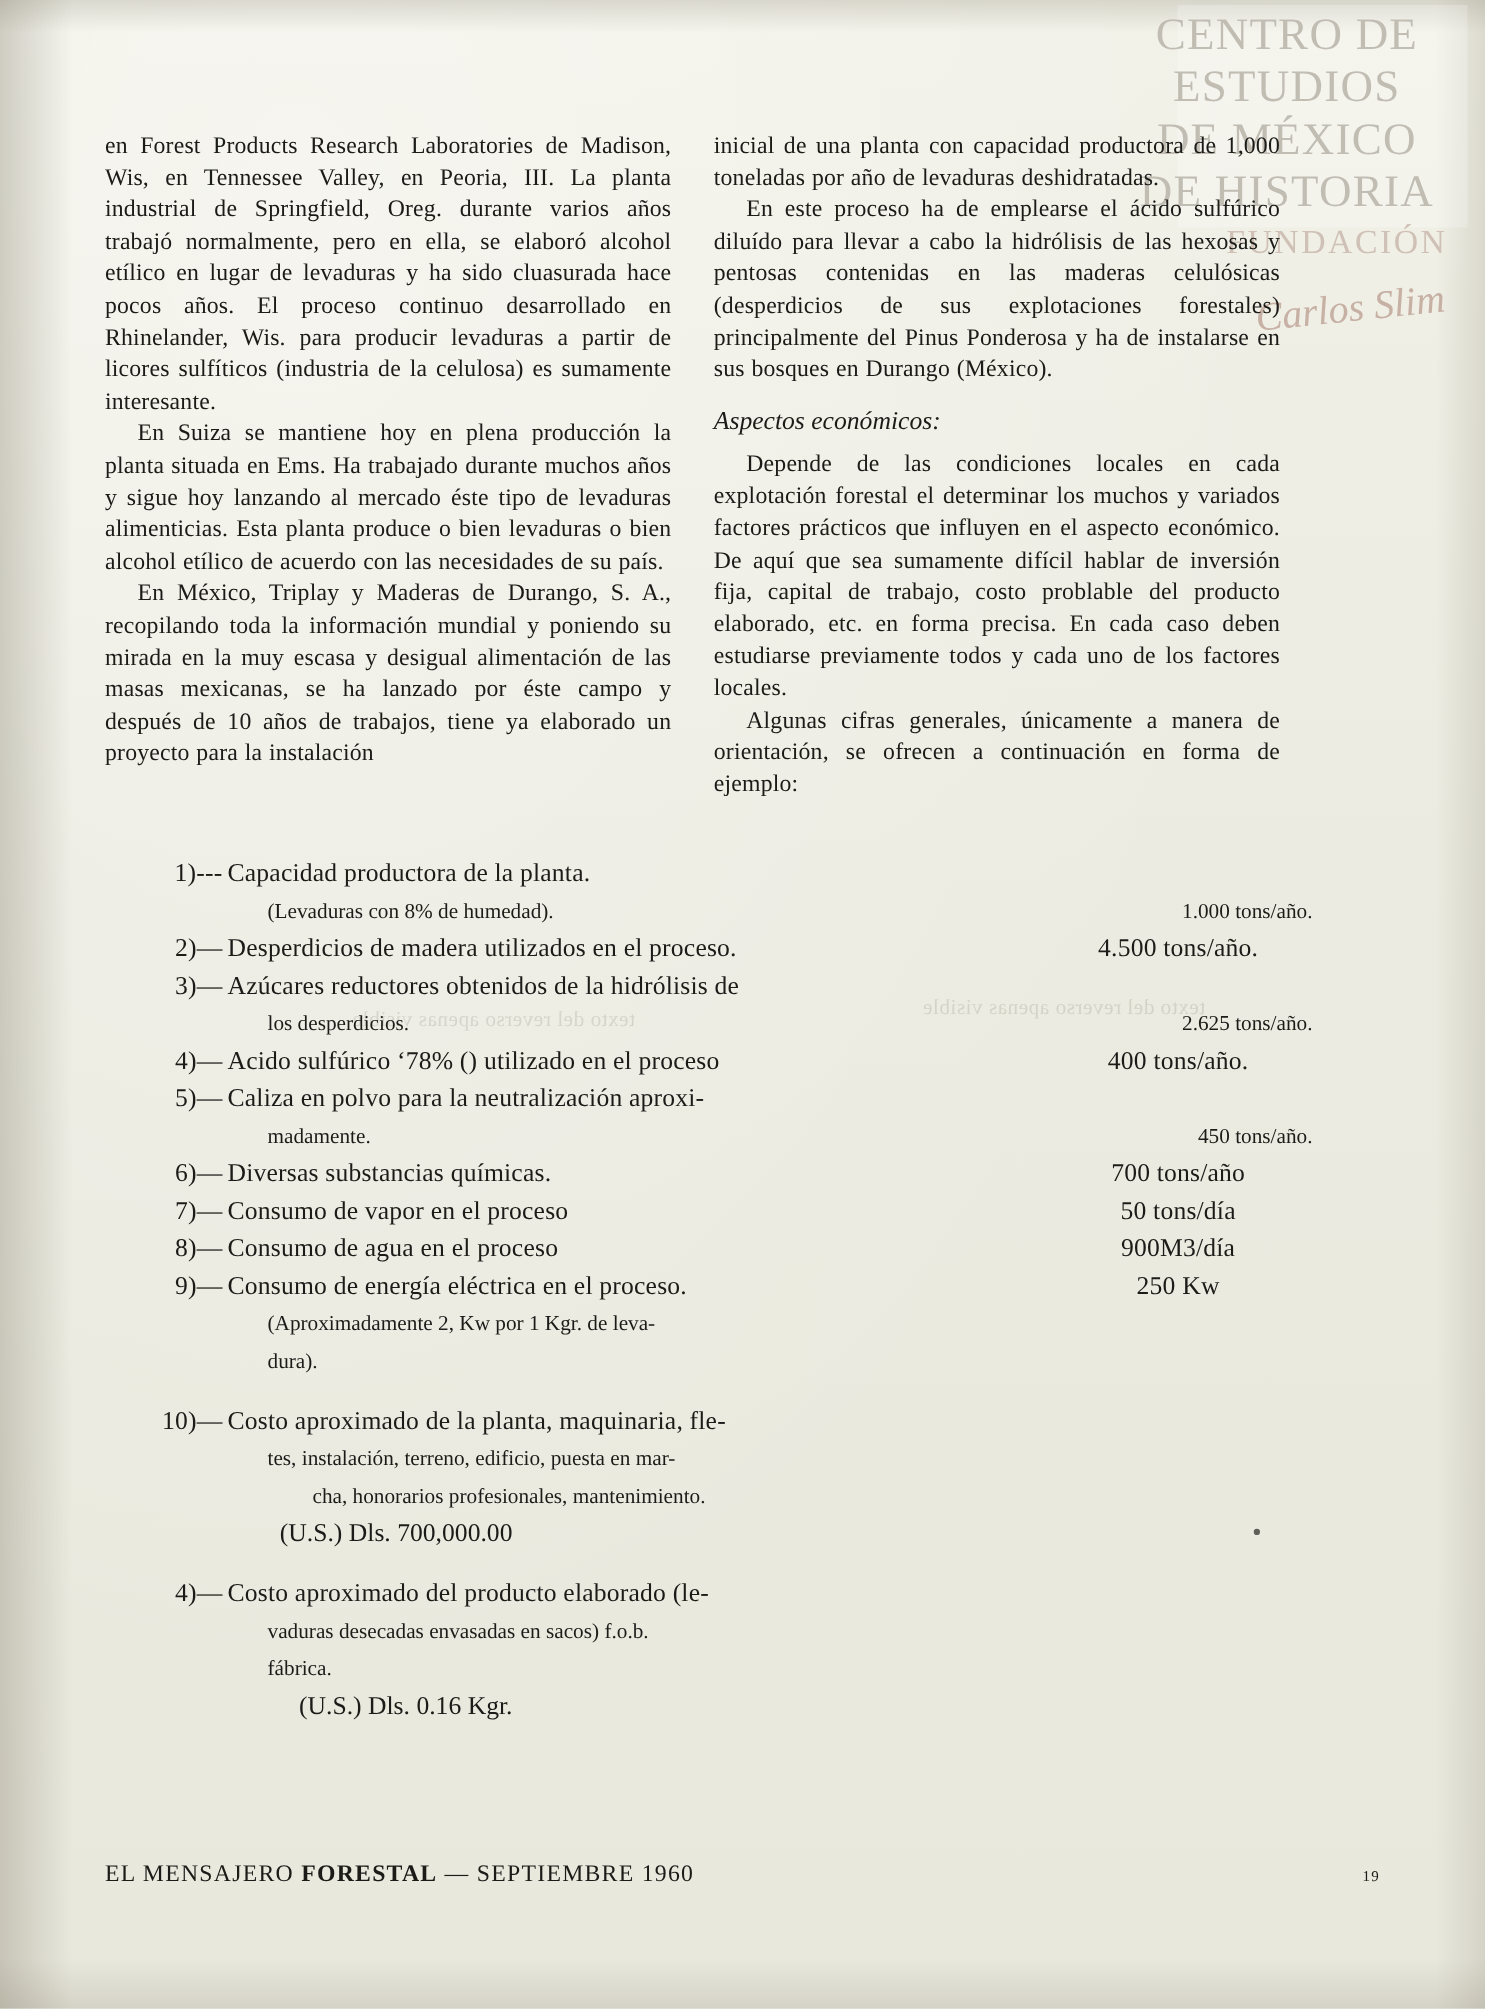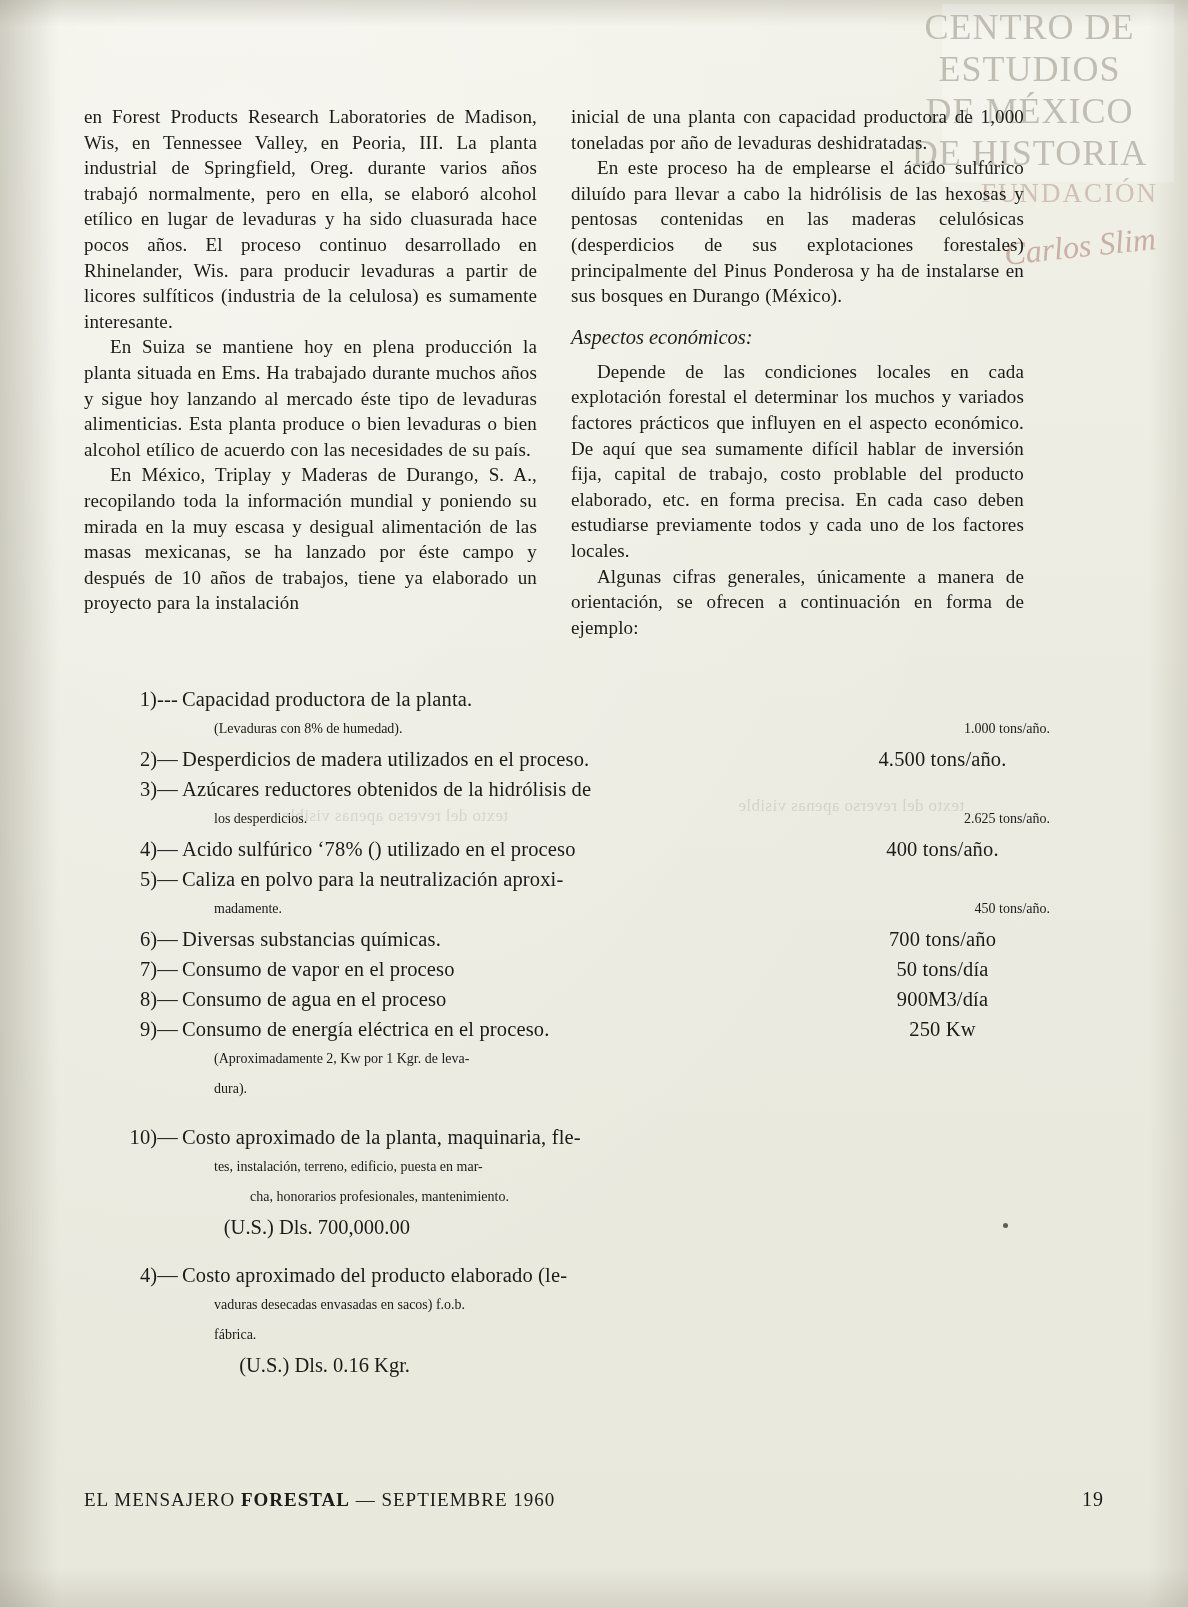--- a/index.html
+++ b/index.html
@@ -169,21 +169,21 @@
     padding-right: 14px;
   }
   .li .val {
     flex: none;
     width: 215px;
     text-align: center;
     white-space: nowrap;
   }
   .cont {
     display: flex;
-    font-size: 14px;
+    font-size: 17px;
     line-height: 30px;
   }
   .cont .num { width: 68px; flex: none; }
   .cont .txt { flex: 1 1 auto; }
   .cont .val { flex: none; width: 215px; text-align: right; white-space: nowrap; }
   .indent1 { padding-left: 36px; }
   .indent2 { padding-left: 72px; }
   .spacer-md { height: 18px; }
 
   .val-right-block {
@@ -202,21 +202,21 @@
     right: 84px;
     bottom: 96px;
     display: flex;
     justify-content: space-between;
     align-items: baseline;
     font-size: 19px;
     letter-spacing: 1px;
   }
   .footer .f-left { font-family: "Liberation Serif", serif; }
   .footer .f-left b { font-weight: bold; }
-  .footer .f-page { font-size: 20px; }
+  .footer .f-page { font-size: 12px; }
 
   .ink-speck {
     position: absolute;
     width: 5px; height: 5px;
     background: #30302a;
     border-radius: 50%;
     opacity: 0.75;
     pointer-events: none;
   }
 </style>

